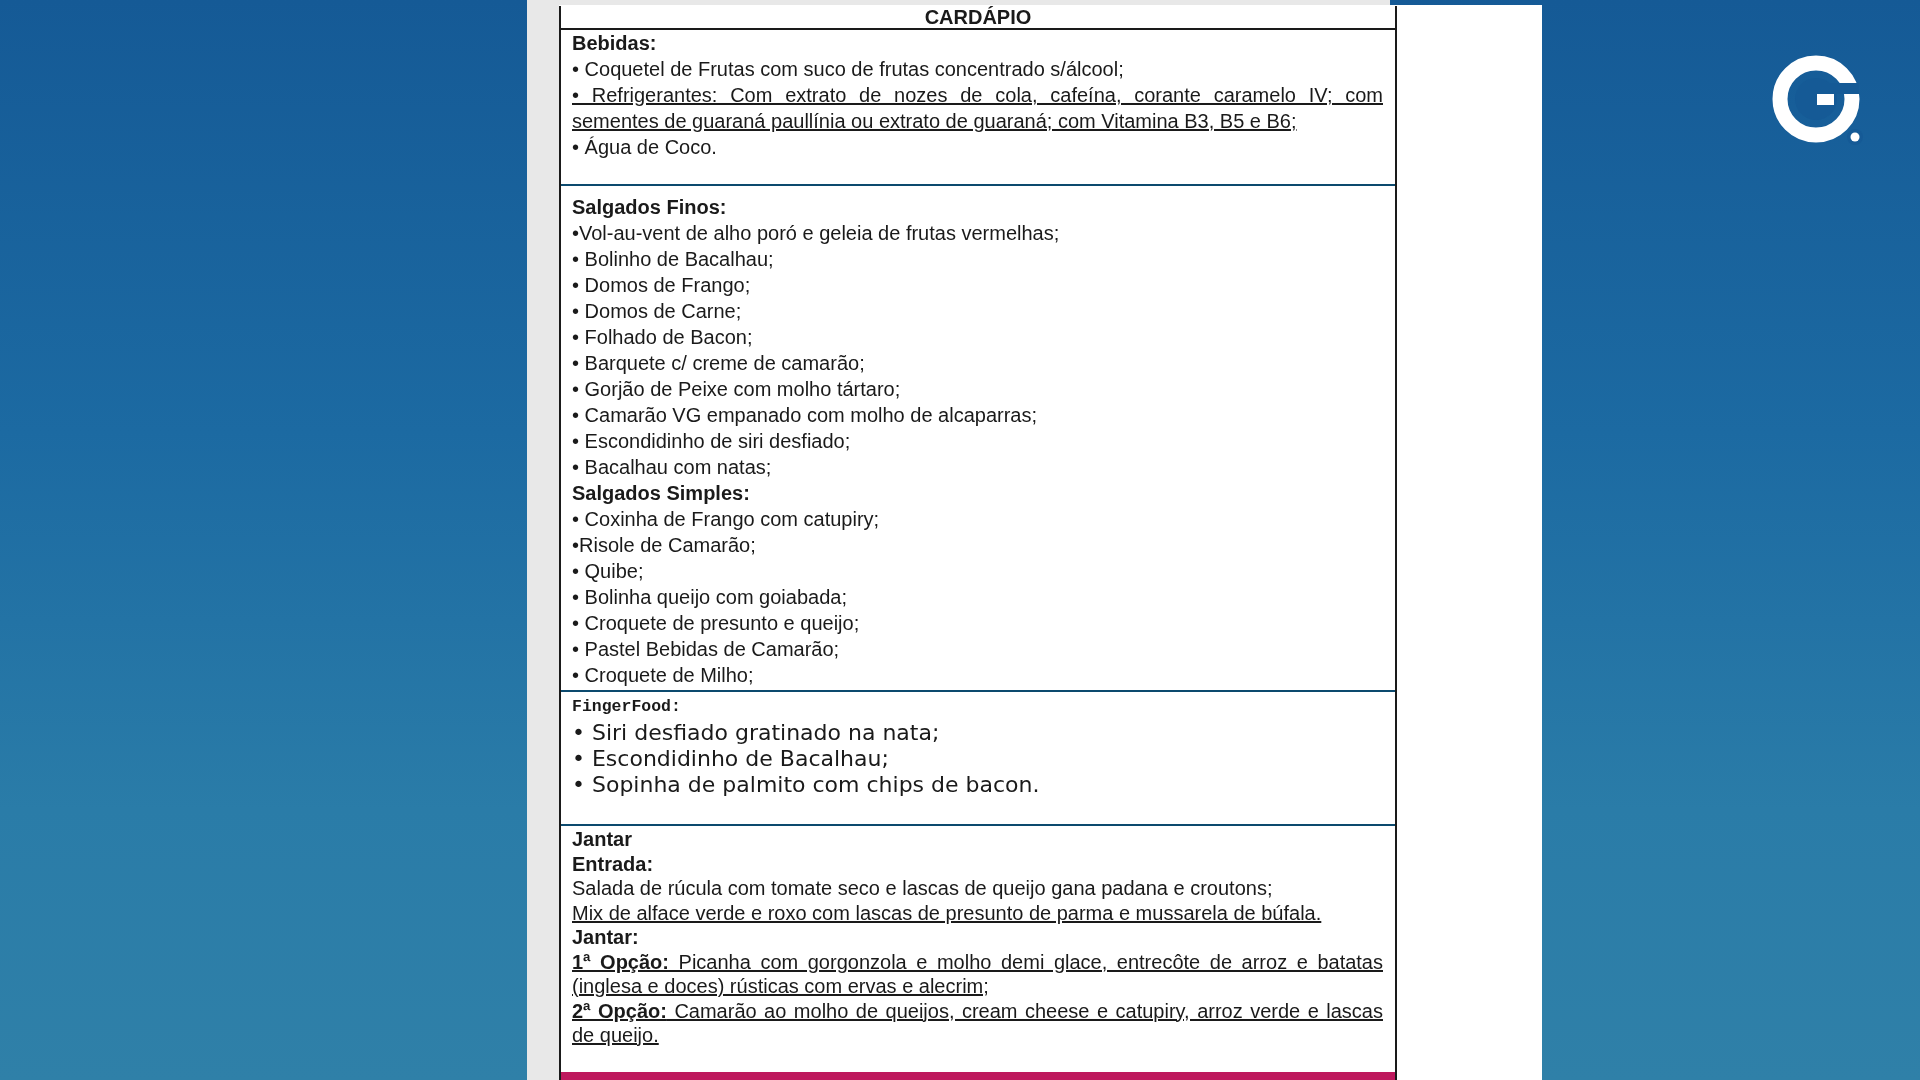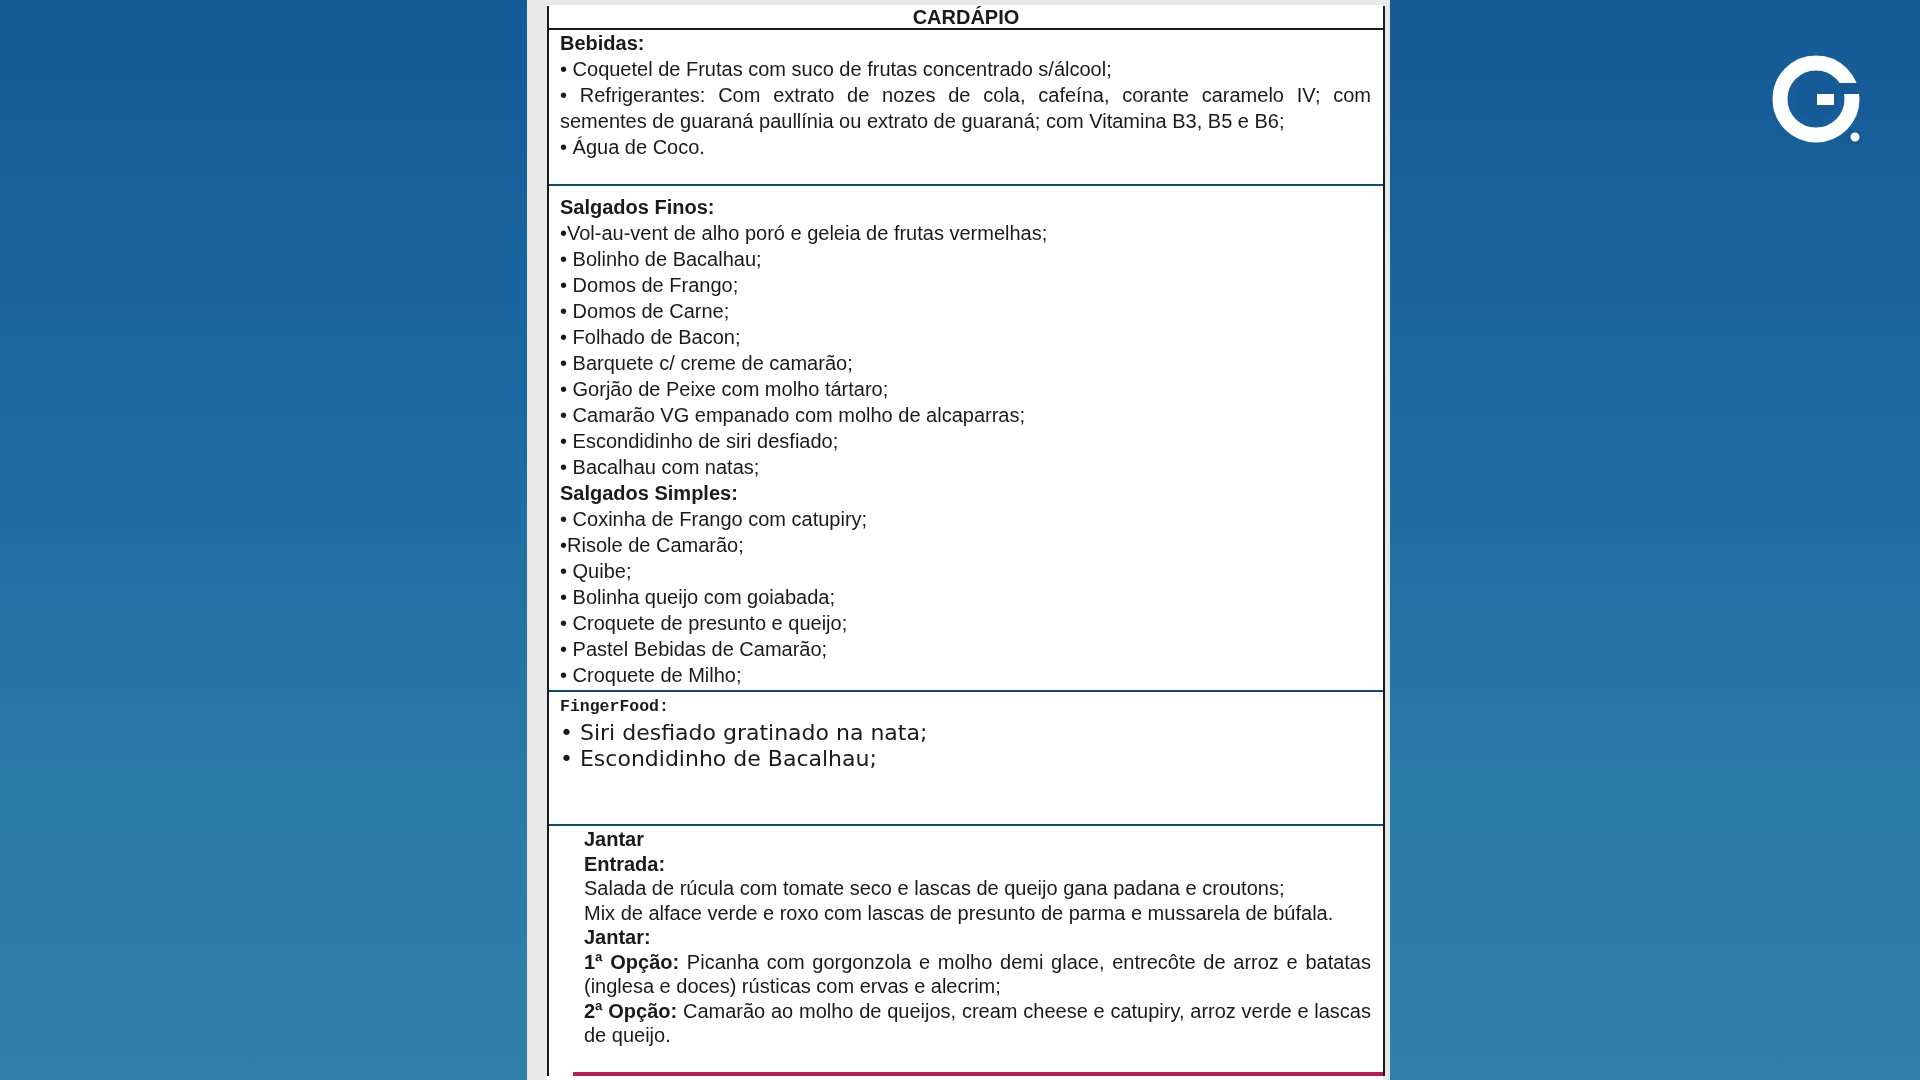--- a/index.html
+++ b/index.html
@@ -6,42 +6,42 @@
   body {
     width: 1920px; height: 1080px; overflow: hidden; position: relative;
     background: linear-gradient(180deg, #155a96 0%, #1c6aa2 40%, #2a7ca8 75%, #2f80a8 100%);
     font-family: "Liberation Sans", sans-serif;
   }
   .page {
     position: absolute; left: 527px; top: 0; width: 863px; height: 1080px;
     background: #e8e8e8;
   }
   .sheet {
-    position: absolute; left: 20px; top: 5px; width: 836px; height: 1075px;
+    position: absolute; left: 32px; top: 5px; width: 983px; height: 1075px;
     background: #ffffff;
   }
   .table {
     position: absolute; left: 0; top: 1px; width: 834px;
     border-left: 2px solid #1a1a1a; border-right: 2px solid #1a1a1a;
     color: #1a1a1a;
   }
   .title-row {
     height: 22px; border-bottom: 2px solid #1a1a1a;
     text-align: center; font-weight: bold; font-size: 20px; line-height: 22px;
   }
   .section { border-bottom: 2px solid #0c4a6e; padding: 0 12px 0 11px; }
   .line { font-size: 20px; line-height: 26px; white-space: nowrap; }
   .head { font-weight: bold; }
-  .justify { white-space: normal; text-align: justify; }
+  .justify { white-space: normal; text-align: justify; text-decoration: underline; }
   .sec-bebidas { height: 154px; }
   .sec-salgados { height: 496px; padding-top: 8px; }
   .sec-finger { height: 130px; padding-top: 2px; }
   .sec-finger .line { font-family: "DejaVu Sans", sans-serif; font-size: 22px; line-height: 26px; }
   .sec-finger .head { font-size: 16.5px; font-family: Liberation Mono, monospace; }
-  .sec-jantar { height: 245px; padding-top: 1px; border-bottom: 4px solid #be185d; margin-left: 24px; }
+  .sec-jantar { height: 245px; padding-top: 1px; border-bottom: 8px solid #be185d; }
   .sec-jantar .line { line-height: 24.5px; }
   .logo {
     position: absolute; left: 1770px; top: 53px; width: 96px; height: 96px;
   }
 </style>
 </head>
 <body>
 
 <div class="page">
   <div class="sheet">
@@ -74,20 +74,21 @@
         <div class="line">• Bolinha queijo com goiabada;</div>
         <div class="line">• Croquete de presunto e queijo;</div>
         <div class="line">• Pastel Bebidas de Camarão;</div>
         <div class="line">• Croquete de Milho;</div>
       </div>
 
       <div class="section sec-finger">
         <div class="line head">FingerFood:</div>
         <div class="line">• Siri desfiado gratinado na nata;</div>
         <div class="line">• Escondidinho de Bacalhau;</div>
+        <div class="line">• Sopinha de palmito com chips de bacon.</div>
       </div>
 
       <div class="section sec-jantar">
         <div class="line head">Jantar</div>
         <div class="line head">Entrada:</div>
         <div class="line">Salada de rúcula com tomate seco e lascas de queijo gana padana e croutons;</div>
         <div class="line justify">Mix de alface verde e roxo com lascas de presunto de parma e mussarela de búfala.</div>
         <div class="line head">Jantar:</div>
         <div class="line justify"><b>1ª Opção:</b><span> Picanha com gorgonzola e molho demi glace, entrecôte de arroz e batatas (inglesa e doces) rústicas com ervas e alecrim;</span></div>
         <div class="line justify"><b>2ª Opção:</b><span> Camarão ao molho de queijos, cream cheese e catupiry, arroz verde e lascas de queijo.</span></div>

